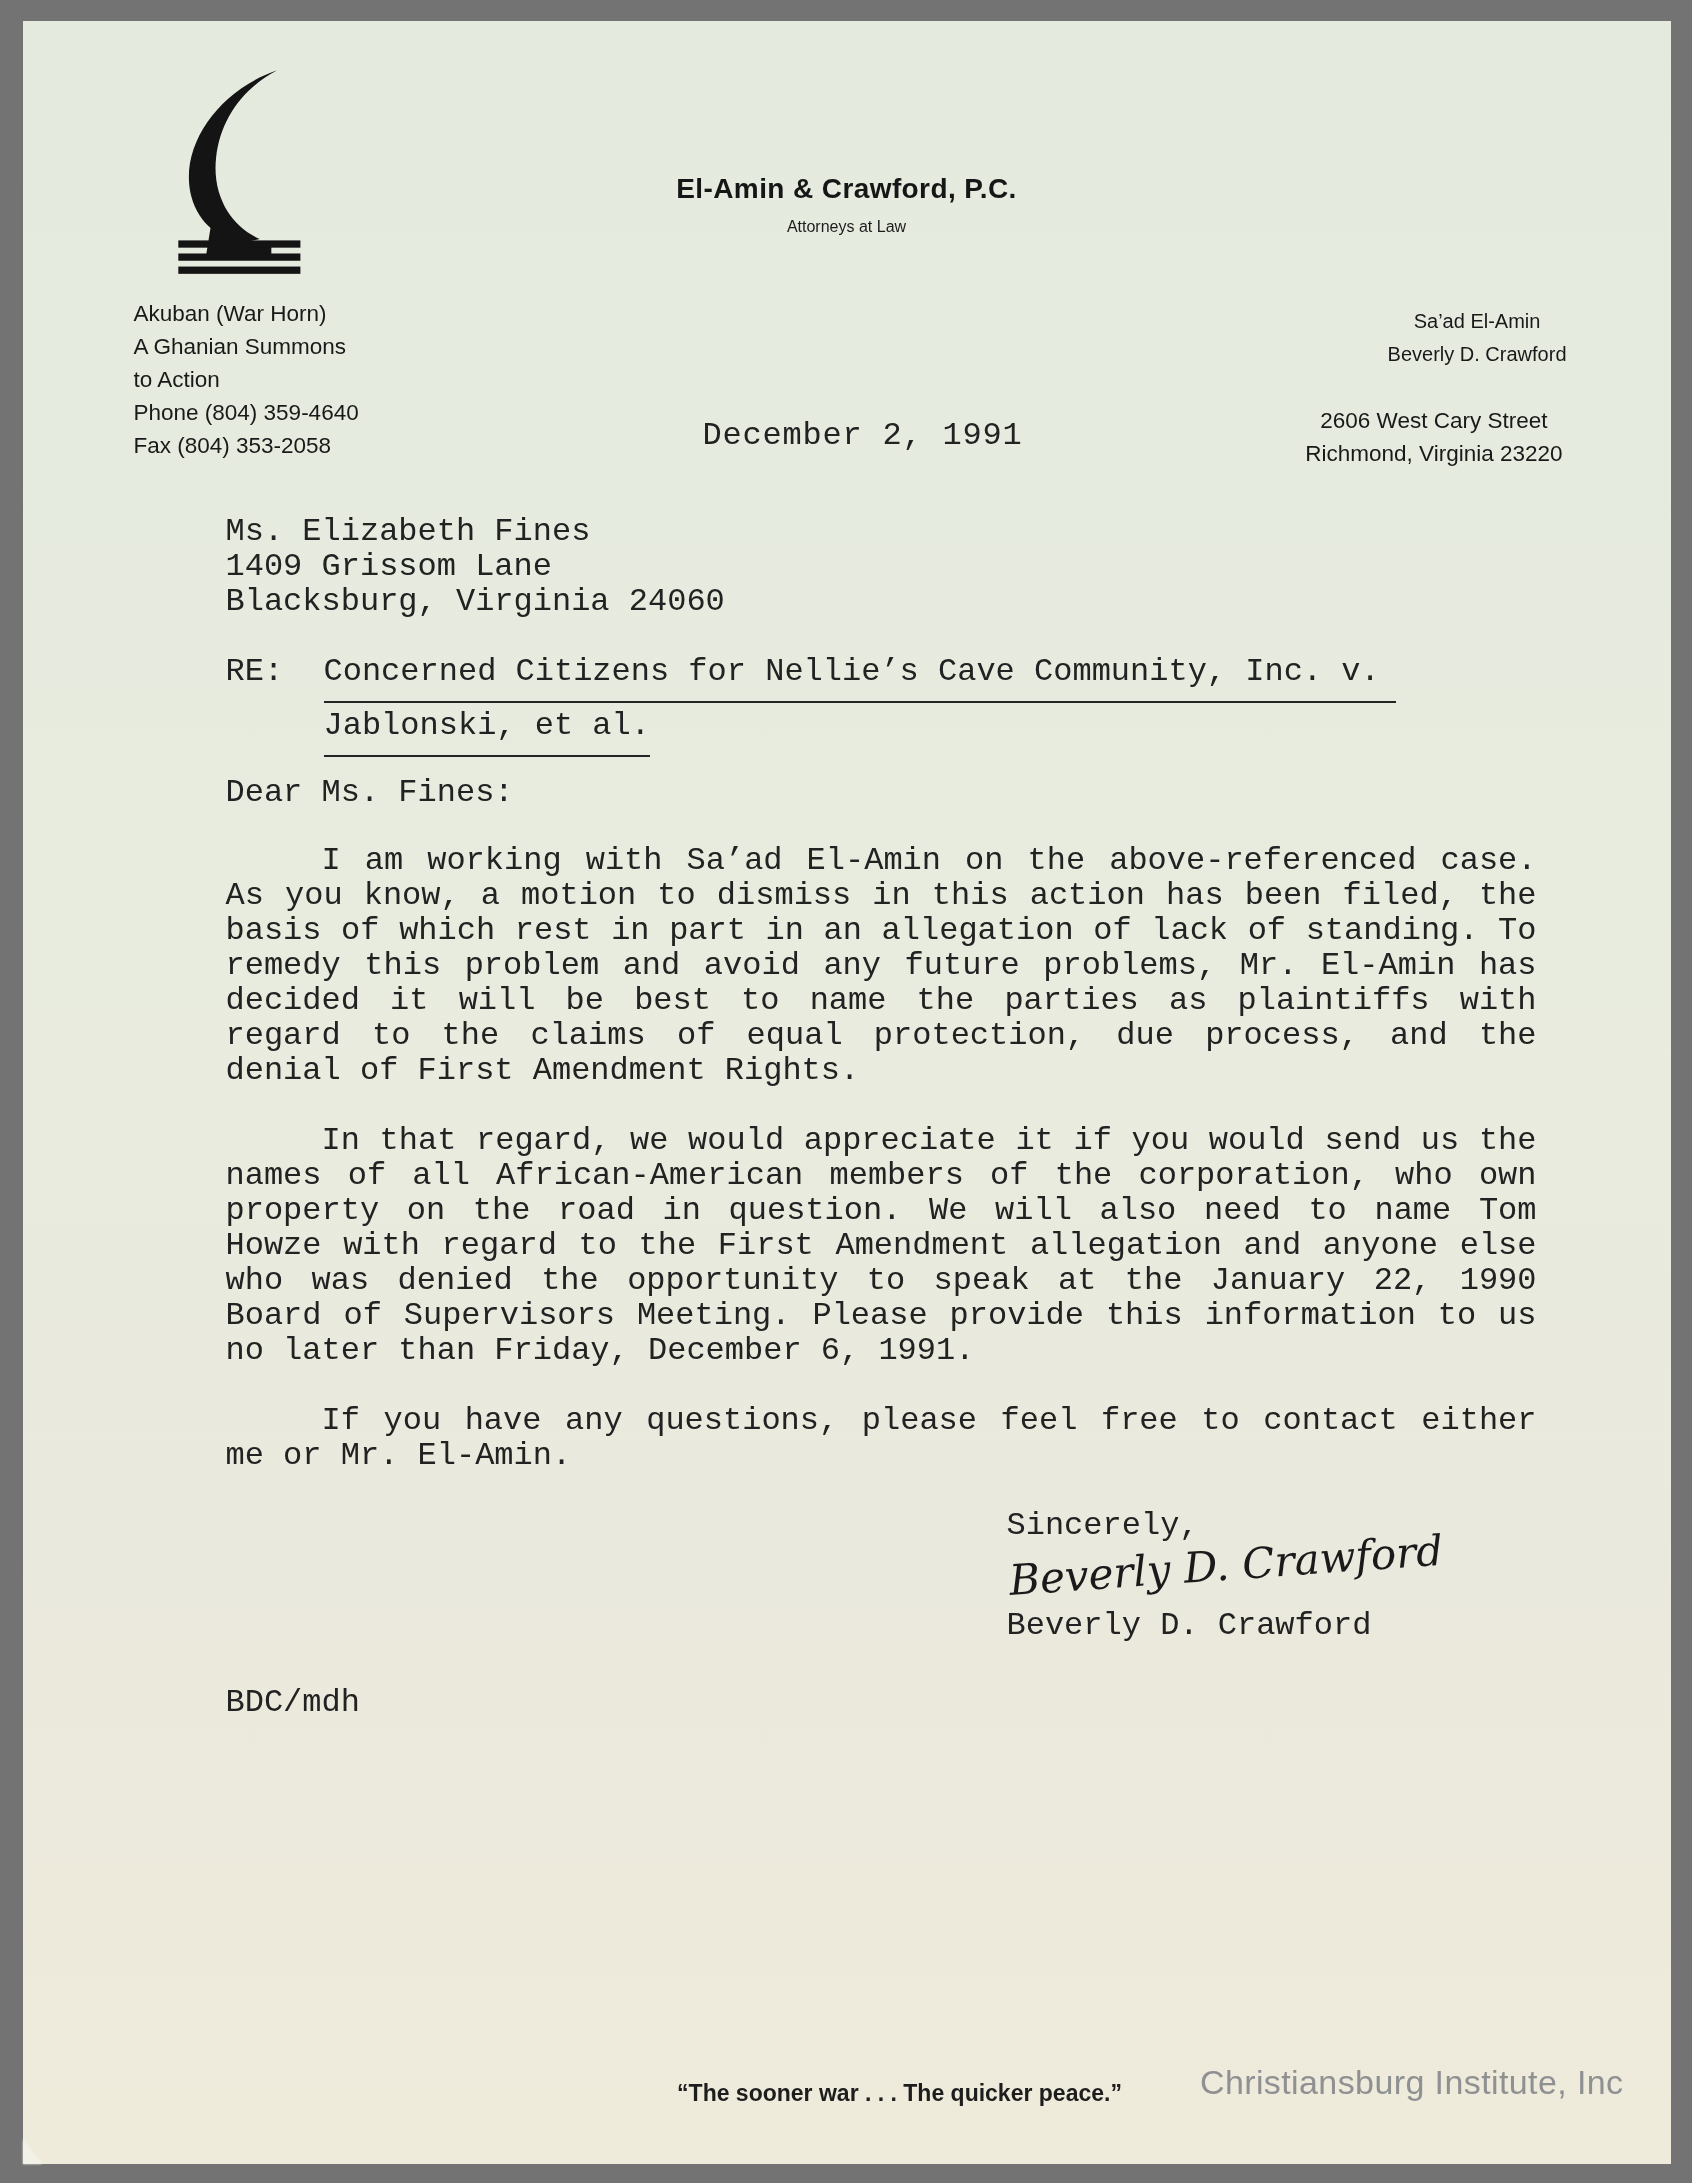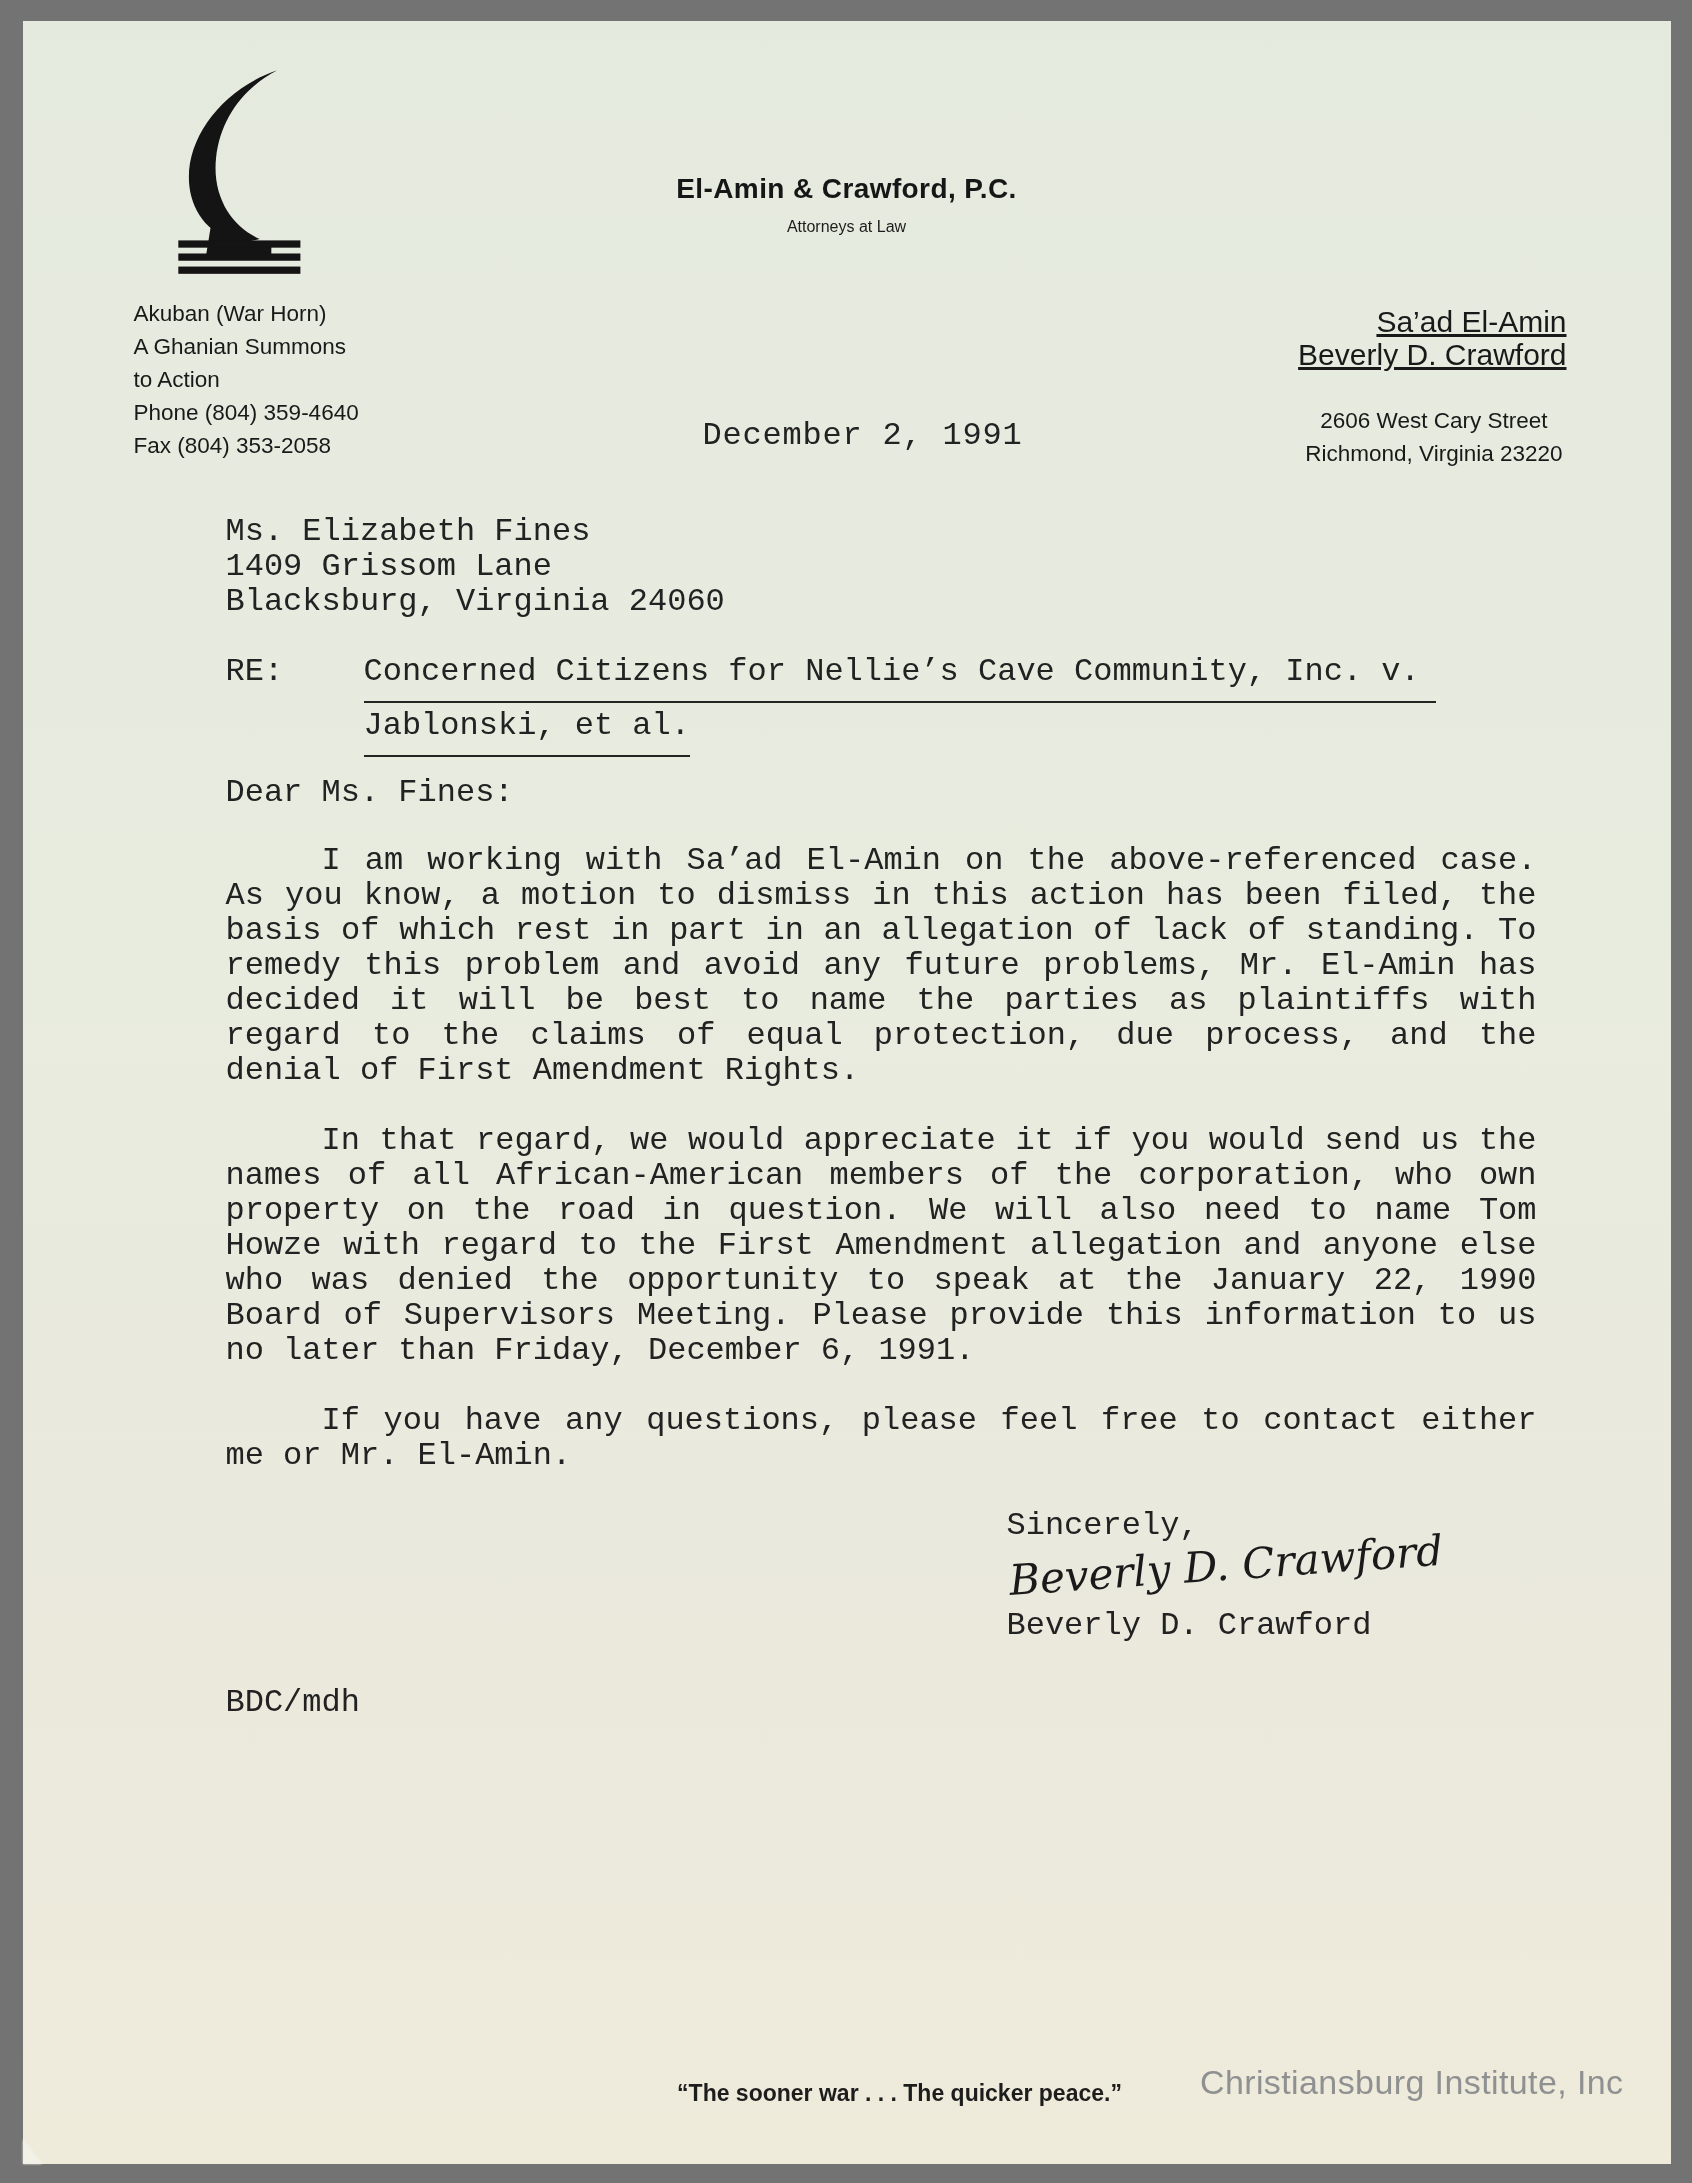--- a/index.html
+++ b/index.html
@@ -21,28 +21,28 @@
   }
   .mono { font-family:"Liberation Mono","DejaVu Sans Mono",monospace; font-size:32px; line-height:35px; color:#222; }
 
   
   .logo { position:absolute; left:139px; top:45px; }
   .firm-name { position:absolute; left:0; right:0; top:152px; text-align:center;
                font-size:28px; font-weight:600; letter-spacing:0.4px; color:#161616; }
   .tagline   { position:absolute; left:0; right:0; top:197px; text-align:center;
                font-size:16px; color:#1c1c1c; }
   .lh-left  { position:absolute; left:111px; top:276px; font-size:22.5px; line-height:33px; color:#191919; }
-  .lh-attys { position:absolute; right:104px; top:284px; text-align:right; font-size:30px; line-height:33px; color:#191919;text-decoration:underline; }
+  .lh-attys { position:absolute; right:104px; top:284px; text-align:center; font-size:20px; line-height:33px; color:#191919; }
   .lh-addr  { position:absolute; right:108px; top:383px; text-align:center; font-size:22.5px; line-height:33px; color:#191919; }
   .date { position:absolute; left:680px; top:397px; letter-spacing:0.8px; }
 
   
   .body { position:absolute; left:203px; top:493px; width:1311px; }
   .recipient div { white-space:nowrap; }
-  .re-block { margin-top:33px; line-height:39px; display:flex;gap:40px; }
+  .re-block { margin-top:33px; line-height:39px; display:flex; }
   .re-label { width:98px; flex:0 0 98px; }
   .u { border-bottom:2.3px solid #242424; padding-bottom:12px; display:inline-block; line-height:35px; margin-bottom:3px; }
   .u.trail { padding-right:16.5px; }
   .salutation { margin-top:15px; }
   .para { margin-top:33px; text-align:justify; text-indent:96px; }
   .para + .para { margin-top:35px; }
   .sign-block { margin-top:35px; margin-left:781px; }
   .signature {
     display:inline-block; font-family:"DejaVu Serif", serif; font-style:italic;
     font-size:42px; line-height:53px; color:#1a1a1a;

